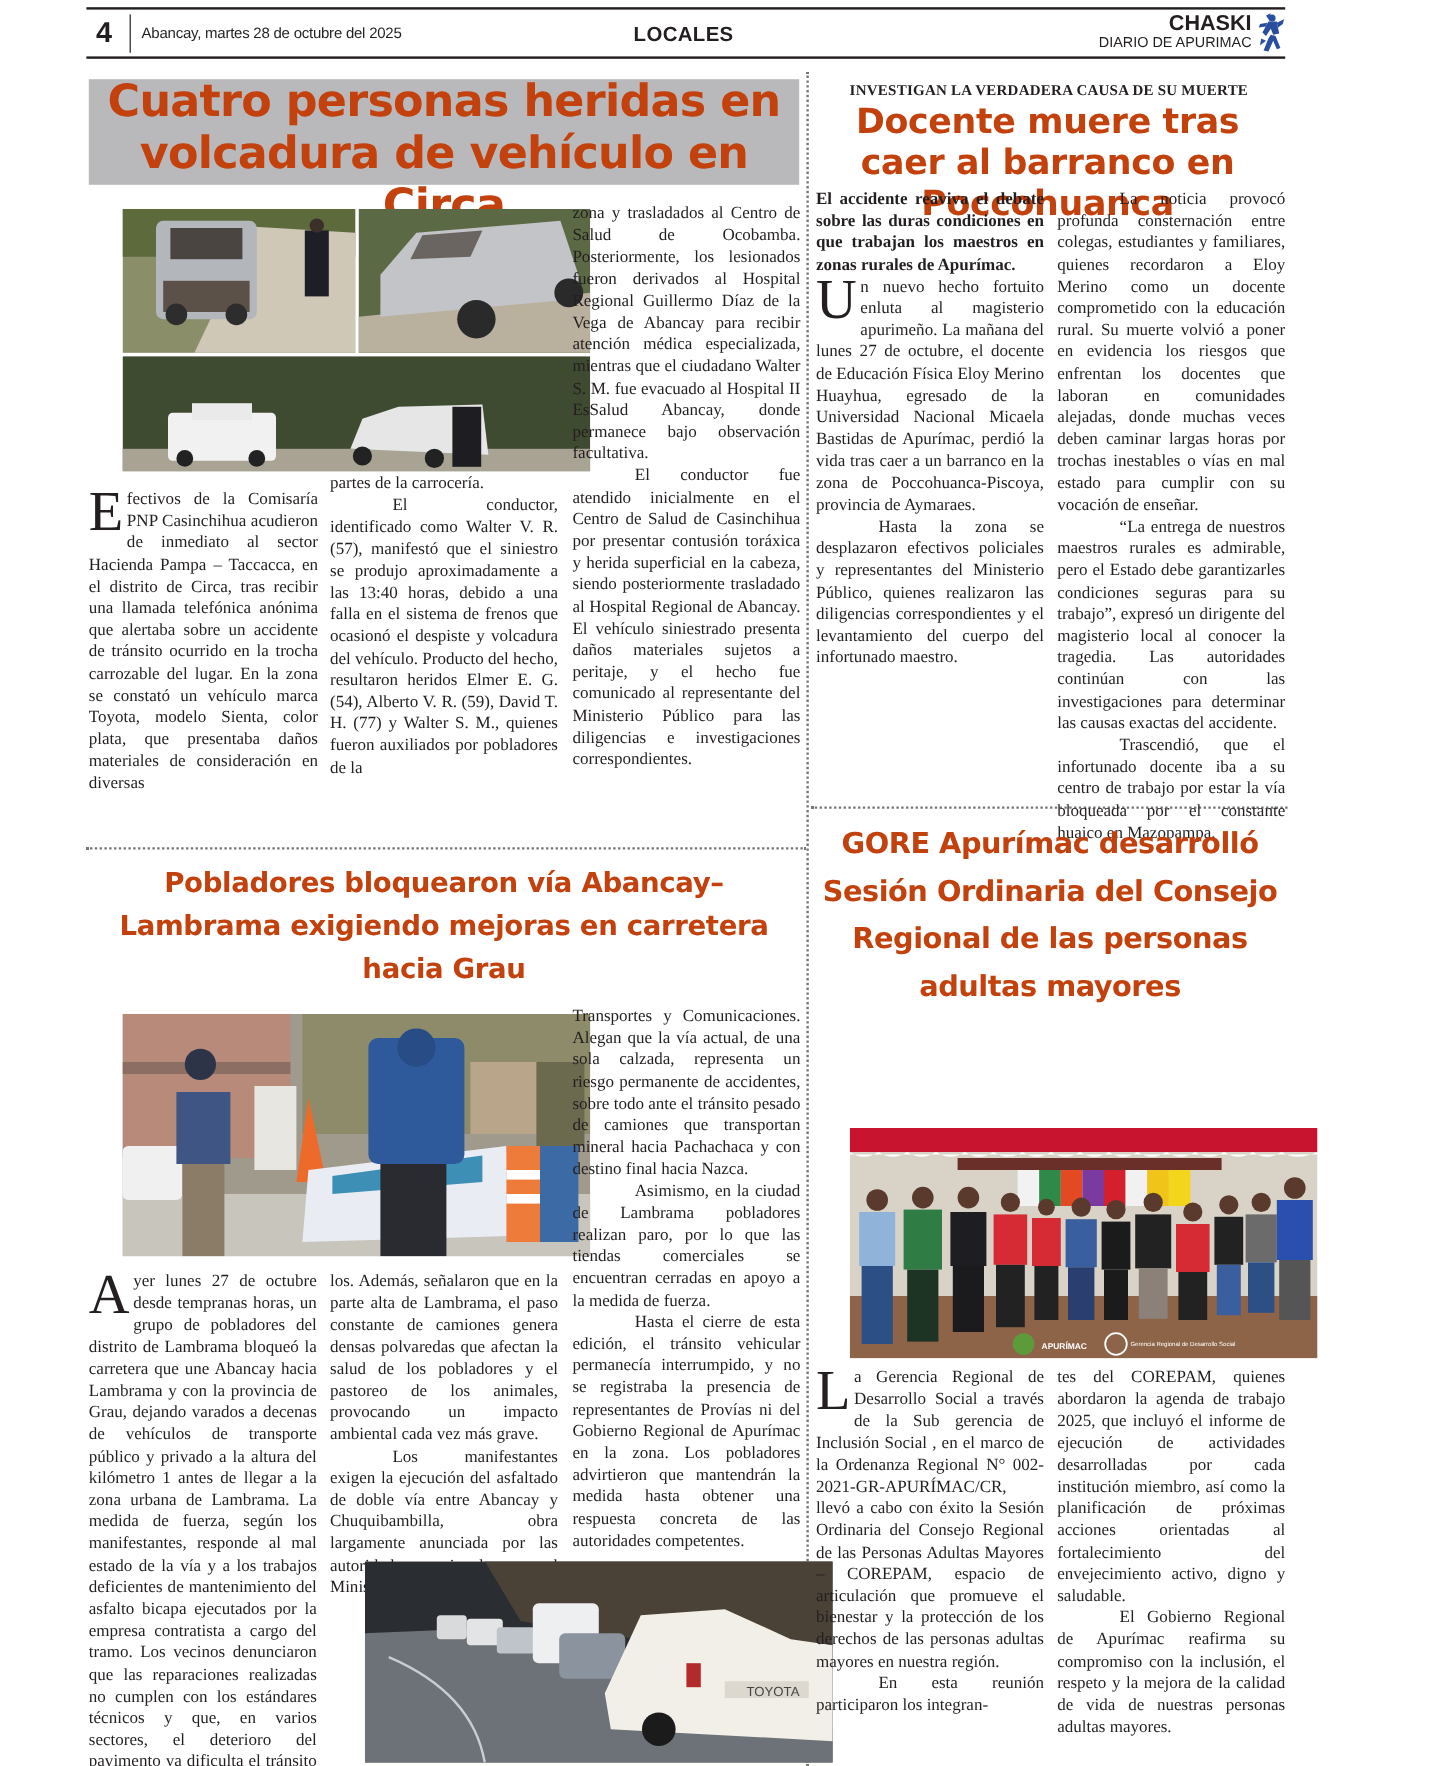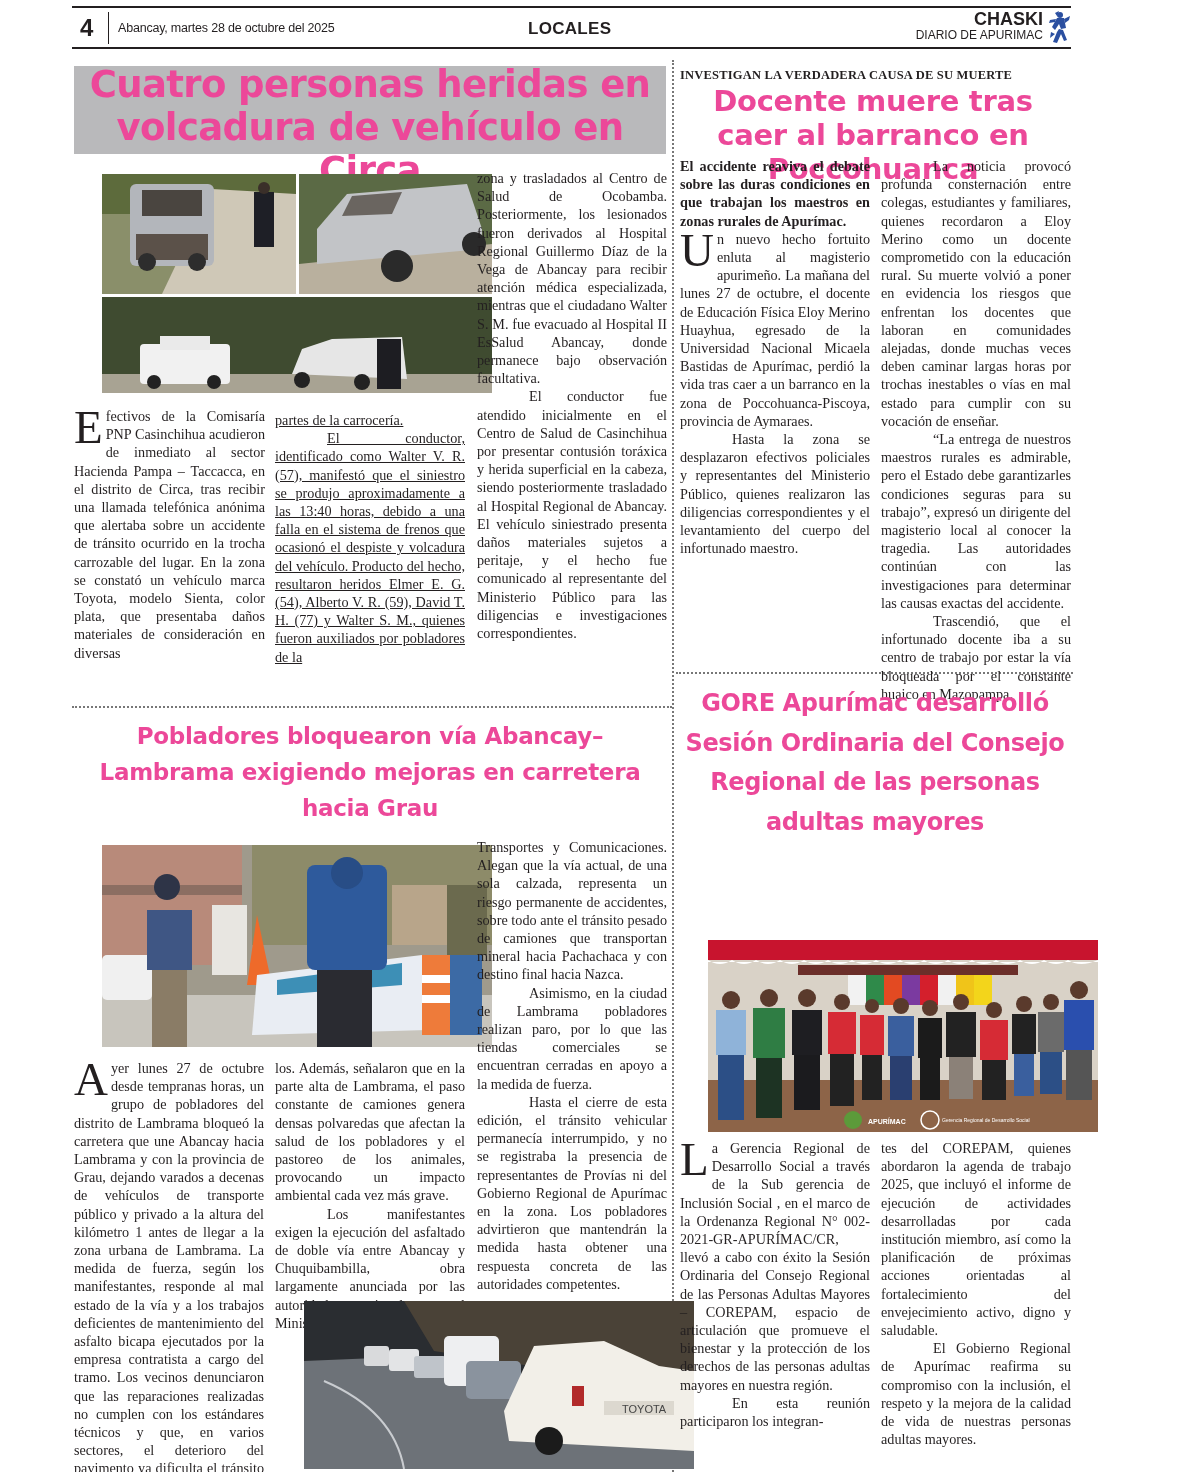--- a/index.html
+++ b/index.html
@@ -12,35 +12,35 @@
   .page-num { position: absolute; left: 80px; top: 14px; font: bold 24px "Liberation Sans", sans-serif; }
   .hdr-vrule { position: absolute; left: 108px; top: 12px; width: 1px; height: 32px; background: #231f20; }
   .hdr-date { position: absolute; left: 118px; top: 21px; font: 12.5px "Liberation Sans", sans-serif; letter-spacing: -0.2px; }
   .hdr-section { position: absolute; left: 528px; top: 19px; font: bold 17px "Liberation Sans", sans-serif; letter-spacing: 0.3px; }
   .hdr-brand { position: absolute; right: 157px; top: 10px; text-align: right; font-family: "Liberation Sans", sans-serif; }
   .hdr-brand .name { font: bold 18px "Liberation Sans", sans-serif; line-height: 18px; }
   .hdr-brand .sub { font: 12px "Liberation Sans", sans-serif; line-height: 14px; }
   .hdr-logo { position: absolute; left: 1047px; top: 10px; width: 24px; height: 36px; }
 
   
-  .headline { font-family: "DejaVu Sans", sans-serif; font-weight: bold; color: #ec4899; text-align: center; }
+  .headline { font-family: "DejaVu Sans", sans-serif; font-weight: bold; color: #c2410c; text-align: center; }
   .col { position: absolute; font-size: 14.2px; line-height: 18.2px; text-align: justify; hyphens: manual; }
   .col p { margin: 0; }
   .col p.indent { text-indent: 52px; }
   .dropcap { float: left; font-size: 47px; line-height: 36px; margin: 2px 3px 0 0; font-family: "Liberation Serif", serif; }
   .photo { position: absolute; overflow: hidden; margin-left: 28px; }
   .dotted-h { position: absolute; height: 0; border-top: 2px dotted #777; }
   .dotted-v { position: absolute; width: 0; border-left: 2px dotted #777; }
 
   
   .s1-title-box { position: absolute; left: 74px; top: 66px; width: 592px; height: 88px; background: #b9b9bb; }
   .s1-title { position: absolute; left: 74px; top: 63px; width: 592px; font-size: 37px; line-height: 43px; letter-spacing: -0.6px; }
 
   
-  .s2-kicker { position: absolute; left: 680px; top: 68px; font: bold 12.5px "Liberation Serif", serif; letter-spacing: 0.2px; }
+  .s2-kicker { position: absolute; left: 708px; top: 68px; font: bold 12.5px "Liberation Serif", serif; letter-spacing: 0.2px; }
   .s2-title { position: absolute; left: 676px; top: 84px; width: 394px; font-size: 29px; line-height: 34px; letter-spacing: -0.3px; }
   .s2-lead { font-weight: bold; }
 
   
   .s3-title { position: absolute; left: 74px; top: 718px; width: 592px; font-size: 23px; line-height: 36px; letter-spacing: -0.3px; }
 
   
   .s4-title { position: absolute; left: 676px; top: 684px; width: 398px; font-size: 24px; line-height: 39.5px; letter-spacing: -0.4px; }
 </style>
 </head>
@@ -101,21 +101,21 @@
     <path d="M190 200 L200 175 L230 165 L300 163 L305 205 Z" fill="#e6e6e6"></path>
     <circle cx="200" cy="206" r="8" fill="#222"></circle>
     <circle cx="260" cy="208" r="8" fill="#222"></circle>
     <rect x="275" y="165" width="24" height="50" fill="#1d1d22"></rect>
   </svg>
 </div>
 
 <div class="col" style="left:74px; top:407px; width:191px;">
   <p><span class="dropcap">E</span><span>fectivos de la Comisaría PNP Casinchihua acudieron de inmediato al sector Hacienda Pampa – Taccacca, en el distrito de Circa, tras recibir una llamada telefónica anónima que alertaba sobre un accidente de tránsito ocurrido en la trocha carrozable del lugar. En la zona se constató un vehículo marca Toyota, modelo Sienta, color plata, que presentaba daños materiales de consideración en diversas</span></p>
 </div>
-<div class="col" style="left:275px; top:411px; width:190px;text-decoration:underline;">
+<div class="col" style="left:275px; top:394px; width:190px;">
   <p>partes de la carrocería.</p>
   <p class="indent">El conductor, identificado como Walter V. R. (57), manifestó que el siniestro se produjo aproximadamente a las 13:40 horas, debido a una falla en el sistema de frenos que ocasionó el despiste y volcadura del vehículo. Producto del hecho, resultaron heridos Elmer E. G. (54), Alberto V. R. (59), David T. H. (77) y Walter S. M., quienes fueron auxiliados por pobladores de la</p>
 </div>
 <div class="col" style="left:477px; top:169px; width:190px;">
   <p>zona y trasladados al Centro de Salud de Ocobamba. Posteriormente, los lesionados fueron derivados al Hospital Regional Guillermo Díaz de la Vega de Abancay para recibir atención médica especializada, mientras que el ciudadano Walter S. M. fue evacuado al Hospital II EsSalud Abancay, donde permanece bajo observación facultativa.</p>
   <p class="indent">El conductor fue atendido inicialmente en el Centro de Salud de Casinchihua por presentar contusión toráxica y herida superficial en la cabeza, siendo posteriormente trasladado al Hospital Regional de Abancay. El vehículo siniestrado presenta daños materiales sujetos a peritaje, y el hecho fue comunicado al representante del Ministerio Público para las diligencias e investigaciones correspondientes.</p>
 </div>
 
 <div class="dotted-v" style="left:672px; top:60px; height:1412px;"></div>
 <div class="dotted-h" style="left:72px; top:706px; width:600px;"></div>

